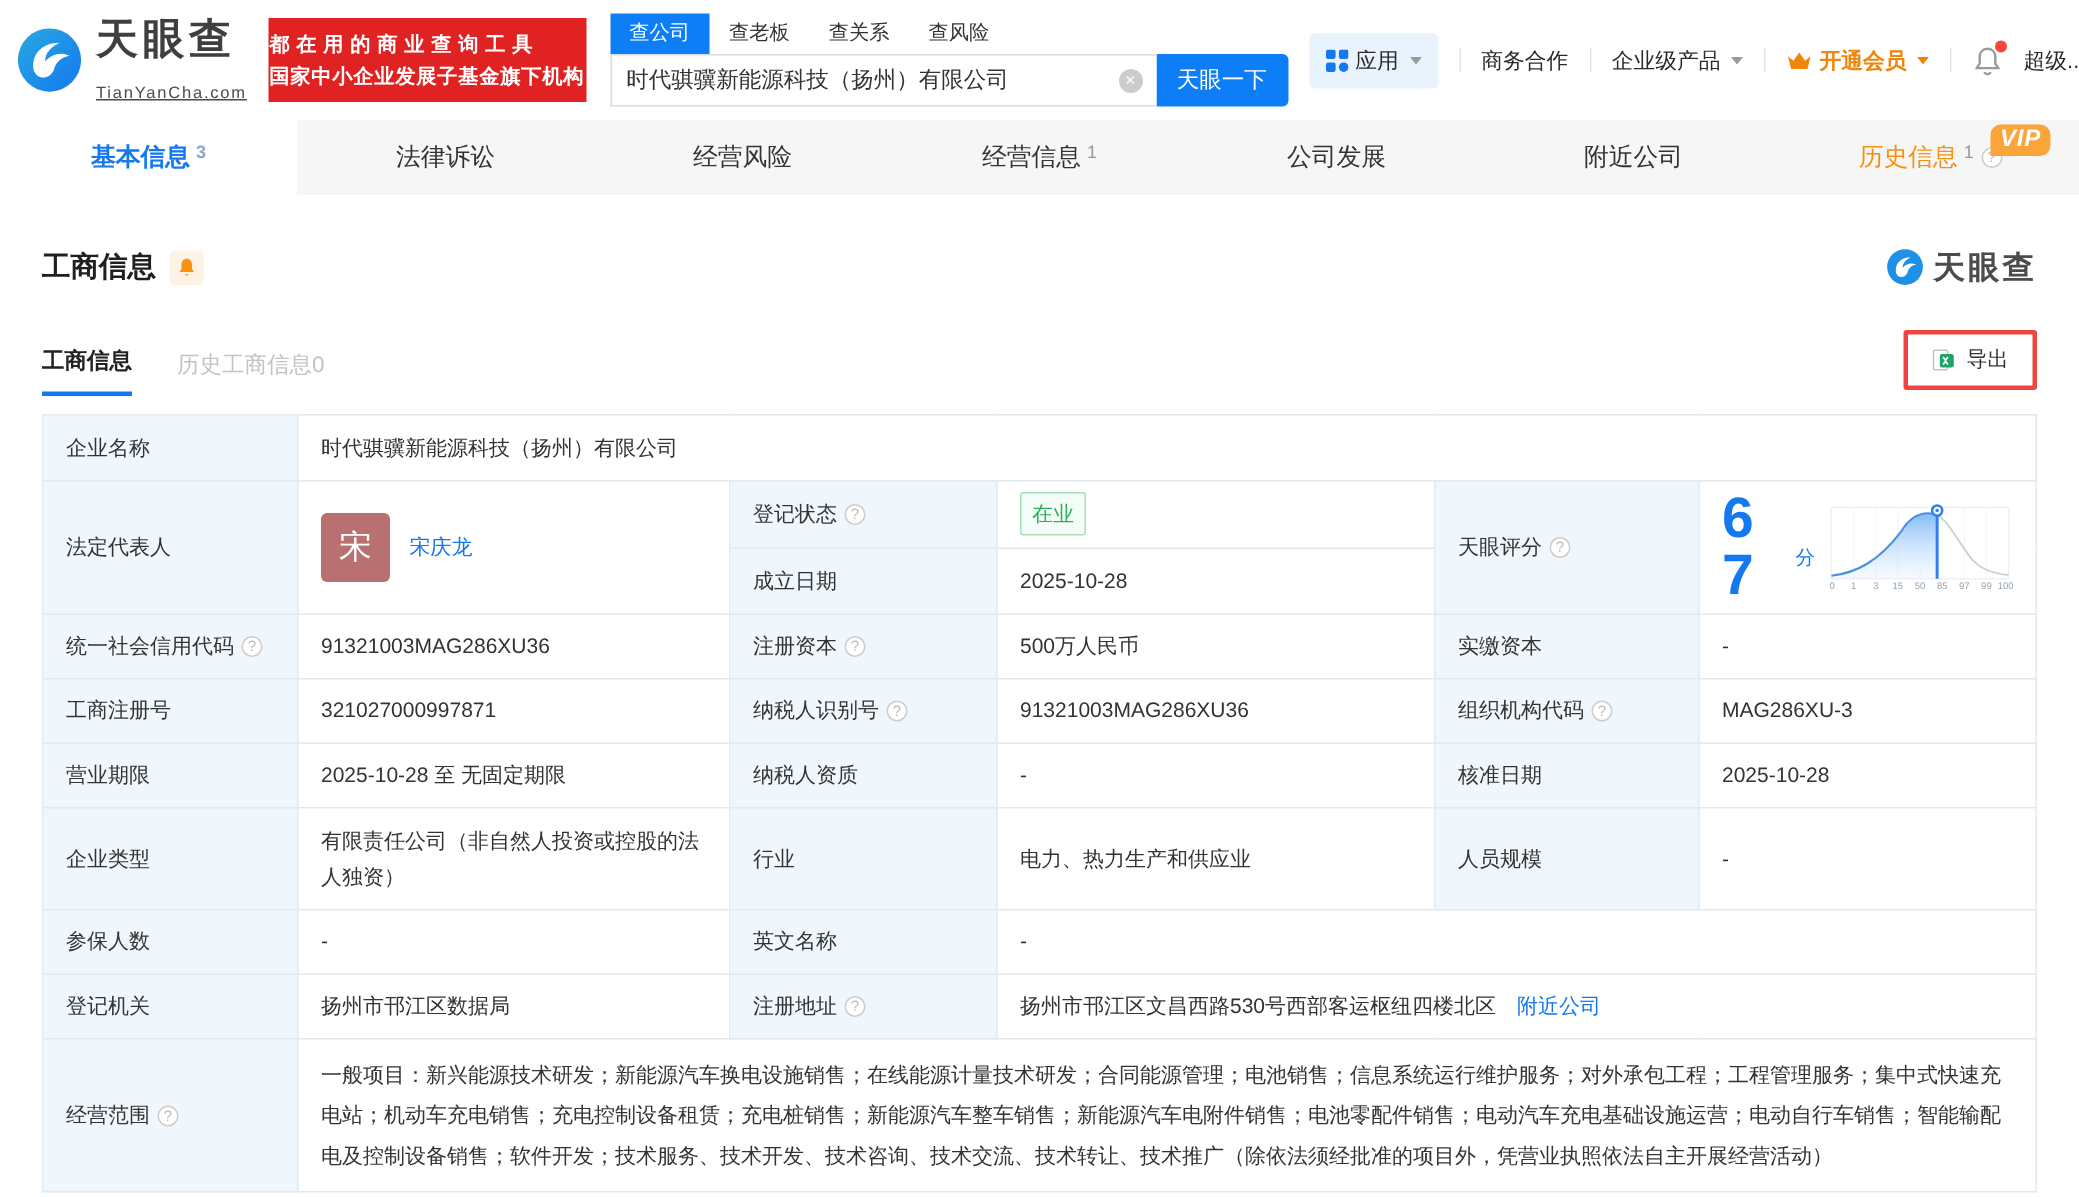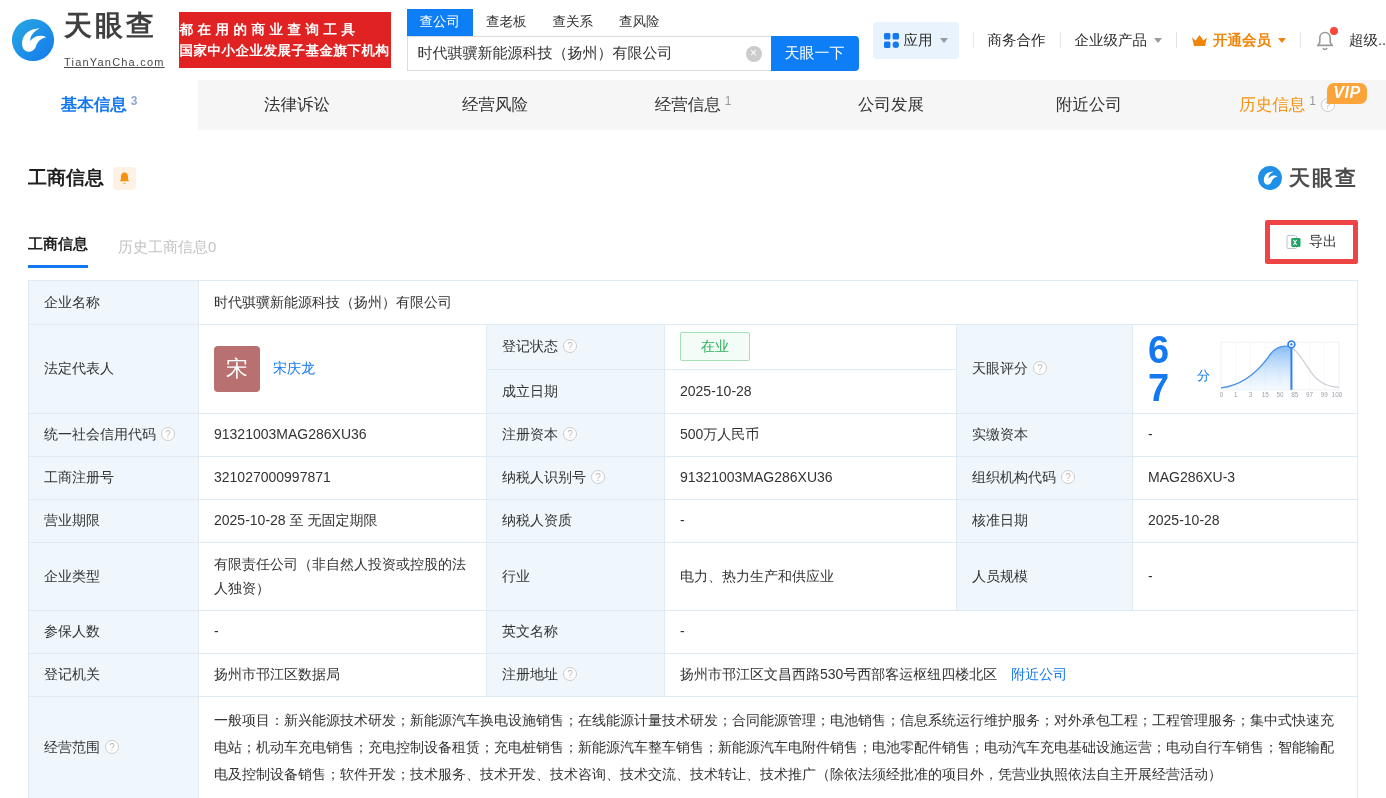--- a/index.html
+++ b/index.html
@@ -50,29 +50,29 @@
   .section { padding:0 28px; }
   .sec-head { display:flex; align-items:center; margin-top:34px; }
   .sec-title { font-size:19px; font-weight:bold; color:#1f1f1f; }
   .sec-bell { margin-left:9px; width:23px; height:23px; background:#fdf2e3; border-radius:4px; display:flex; align-items:center; justify-content:center; cursor:pointer; }
   .watermark { margin-left:auto; display:flex; align-items:center; gap:6px; }
   .watermark .wm-text { font-size:21px; font-weight:bold; color:#4c4c4c; letter-spacing:2px; }
   .subtab-row { display:flex; align-items:flex-end; margin-top:28px; border-bottom:0; }
   .subtab { font-size:15px; margin-right:30px; padding-bottom:11px; cursor:pointer; }
   .subtab.active { color:#222; font-weight:bold; border-bottom:3px solid #1478f0; }
   .subtab.inactive { color:#c3c3c3; }
-  .export-btn { margin-left:auto; display:flex; align-items:center; gap:7px; border:5px solid #ef4444; border-radius:2px; padding:8px 16px; font-size:14px; color:#333; background:#fff; cursor:pointer; margin-bottom:4px; font-family:inherit; }
+  .export-btn { margin-left:auto; display:flex; align-items:center; gap:7px; border:3px solid #ef4444; border-radius:2px; padding:8px 16px; font-size:14px; color:#333; background:#fff; cursor:pointer; margin-bottom:4px; font-family:inherit; }
   
   table.info { width:100%; border-collapse:collapse; margin-top:12px; table-layout:fixed; }
   table.info td { border:1px solid #dfeaf2; padding:6px 15px; color:#333; line-height:1.65; word-break:break-all; vertical-align:middle; font-size:14px; }
   td.lbl { background:#eff7fc; color:#444; }
   tr.rh { height:43px; }
   tr.rh1 { height:44px; }
   tr.rh6 { height:68px; }
-  .status-badge { display:inline-block; border:1px solid #a5dfb6; color:#2bb05a; background:#f4fcf7; padding:2px 20px; border-radius:2px; font-size:14px; }
+  .status-badge { display:inline-block; border:1px solid #a5dfb6; color:#2bb05a; background:#f4fcf7; padding:2px 7px; border-radius:2px; font-size:14px; }
   .rep-cell { display:flex; align-items:center; gap:13px; }
   .avatar { width:46px; height:46px; border-radius:4px; background:#b87170; color:#fff; font-size:22px; display:flex; align-items:center; justify-content:center; flex:0 0 auto; }
   a.lnk { color:#1478f0; text-decoration:none; cursor:pointer; }
   .score-cell { display:flex; align-items:center; gap:8px; }
   .score-num { font-size:38px; font-weight:bold; color:#1478f0; line-height:1; }
   .score-unit { font-size:13px; color:#1478f0; margin-top:14px; }
   .nearby { margin-left:10px; }
 </style>
 </head>
 <body>

